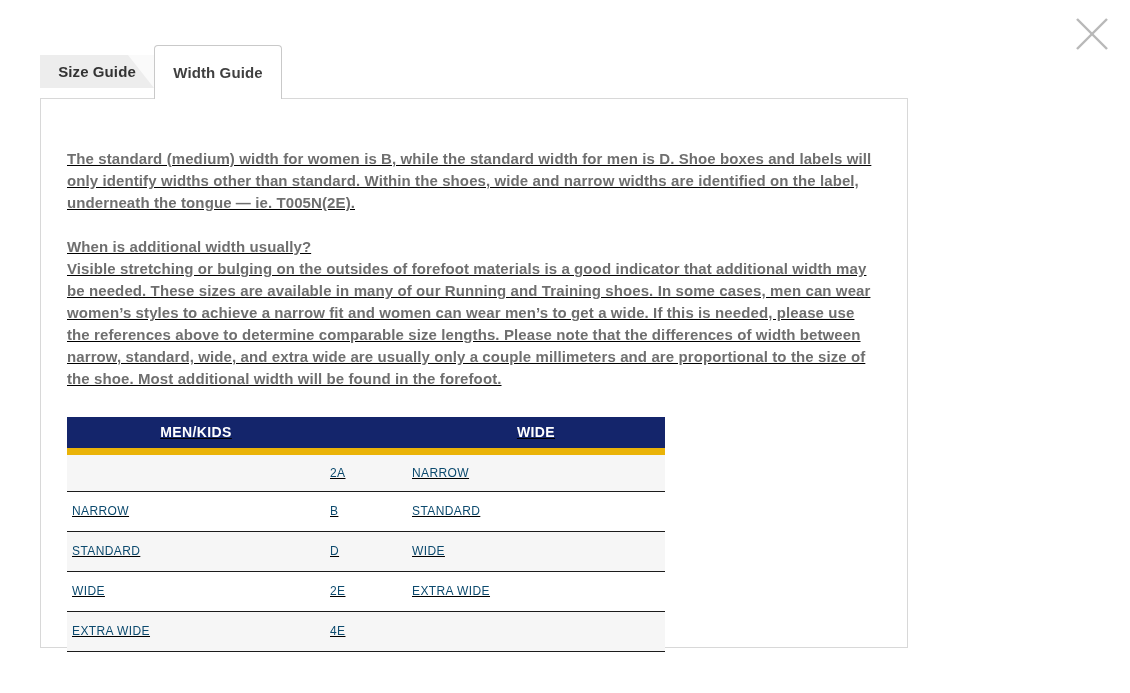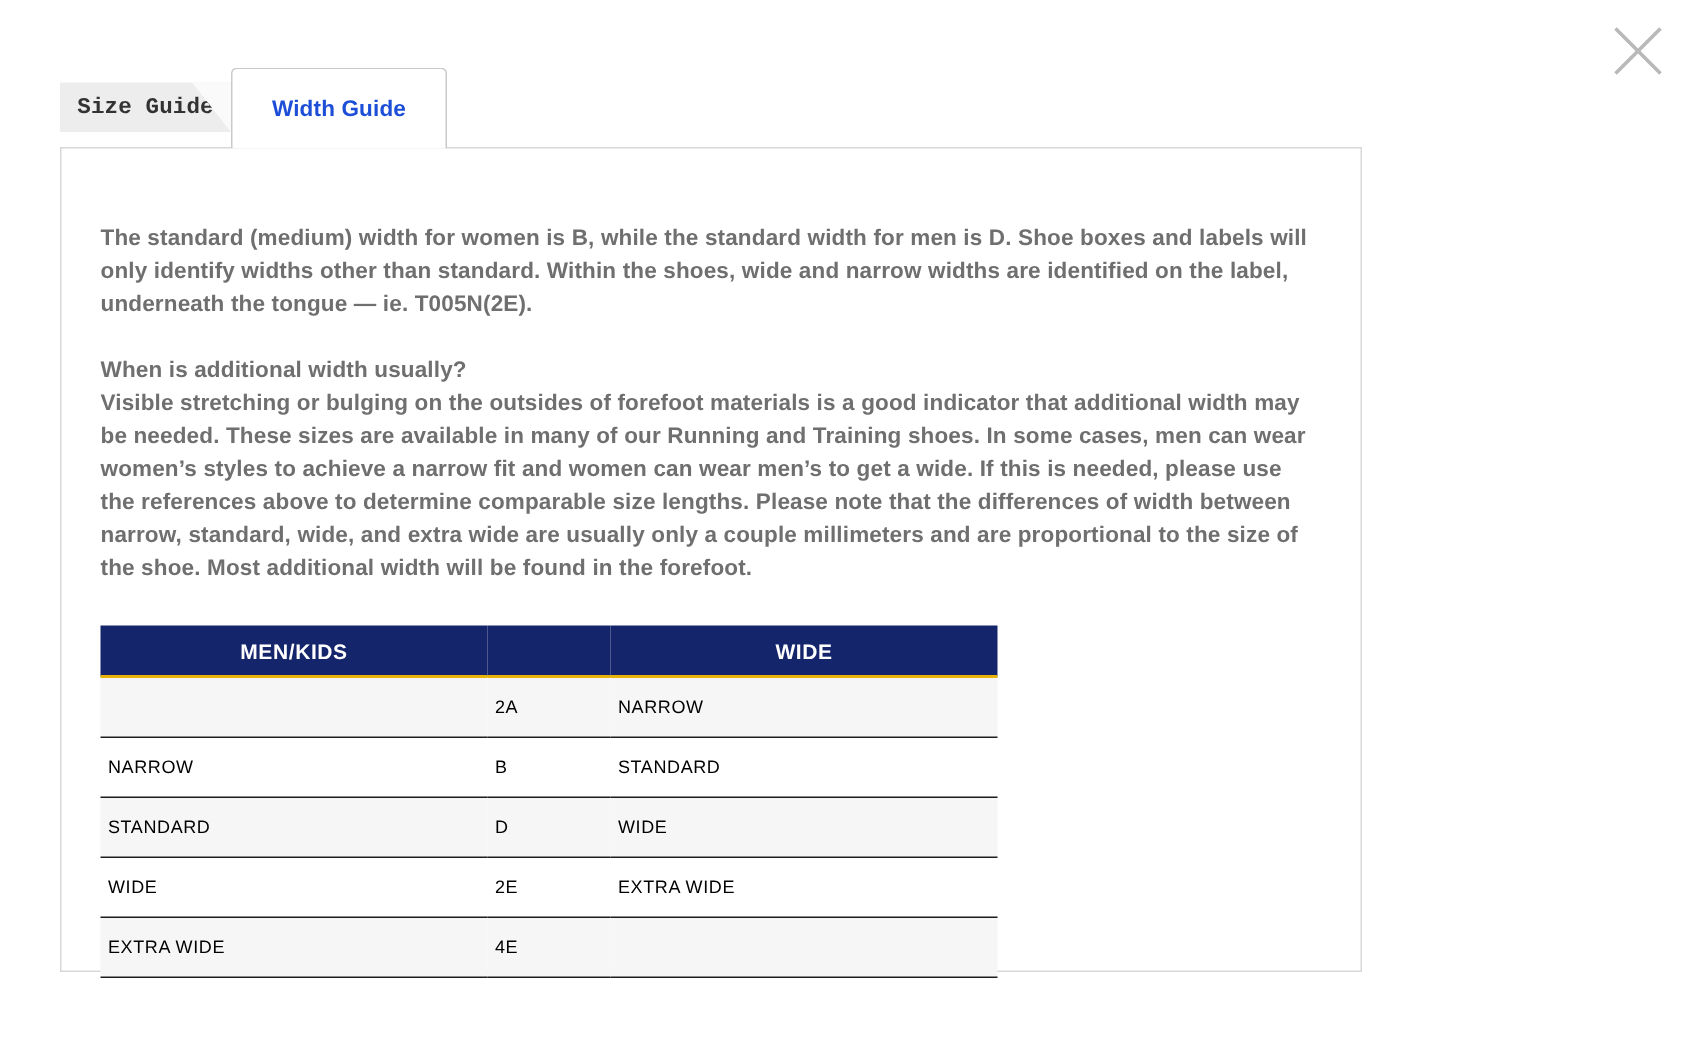--- a/index.html
+++ b/index.html
@@ -22,42 +22,43 @@
 
   
   .tab {
     position: absolute;
     display: flex; align-items: center; justify-content: center;
     font-size: 15px; font-weight: bold; cursor: pointer;
     letter-spacing: 0.1px;
   }
   .tab-inactive {
     left: 40px; top: 55px; width: 114px; height: 33px;
-    background: #ededed; color: #333333; z-index: 1; font-family: Liberation Mono, monospace;
+    background: #ededed; color: #333333; z-index: 1;
   }
   .tab-inactive .fold {
     position: absolute; top: 0; right: 0; width: 26px; height: 100%;
     background: #fafafa;
     clip-path: polygon(0 0, 100% 0, 100% 100%);
   }
   .tab-active {
-    left: 154px; top: 45px; width: 144px; height: 54px;
-    background: #ffffff; color: #1d4ed8;
+    left: 154px; top: 45px; width: 128px; height: 54px;
+    background: #ffffff; color: #404040;
     border: 1px solid #c9c9c9; border-bottom: none;
     border-radius: 4px 4px 0 0;
     z-index: 3;
     align-items: center;
   }
 
   
   .panel {
     position: absolute; left: 40px; top: 98px;
     width: 868px; height: 550px;
     background: #ffffff; border: 1px solid #d8d8d8;
     z-index: 2;
+    text-decoration: underline;
   }
   .panel-inner { padding: 49px 34px 0 26px; }
 
   .body-text {
     color: #6f6f6f; font-size: 15px; font-weight: 600;
     line-height: 22px; letter-spacing: 0.1px;
     max-width: 988px;
   }
   .para-gap { margin-top: 22px; }
 
@@ -68,29 +69,29 @@
     margin-top: 27px;
     table-layout: fixed;
   }
   .width-table col.c1 { width: 258px; }
   .width-table col.c2 { width: 82px; }
   .width-table col.c3 { width: 258px; }
   .width-table thead th {
     background: #14256b; color: #ffffff;
     font-size: 14px; font-weight: bold; letter-spacing: 0.4px;
     height: 34px; text-align: center;
-    border-bottom: 2px solid #eab308;
+    border-bottom: 7px solid #eab308;
     margin-left: 40px;
   }
   .width-table tbody tr { border-bottom: 1px solid #1c1c1c; }
   .width-table tbody tr:nth-child(odd) { background: #f6f6f6; }
   .width-table tbody tr:nth-child(even) { background: #ffffff; }
   .width-table tbody td {
     height: 40px; padding-left: 5px;
-    color: #000000; font-size: 12px; letter-spacing: 0.4px;
+    color: #0c4a6e; font-size: 12px; letter-spacing: 0.4px;
     font-weight: 400;
   }
 </style>
 </head>
 <body>
 
 <div class="stage">
 
   <button class="close-btn" aria-label="Close">
     <span style="display:flex;">

